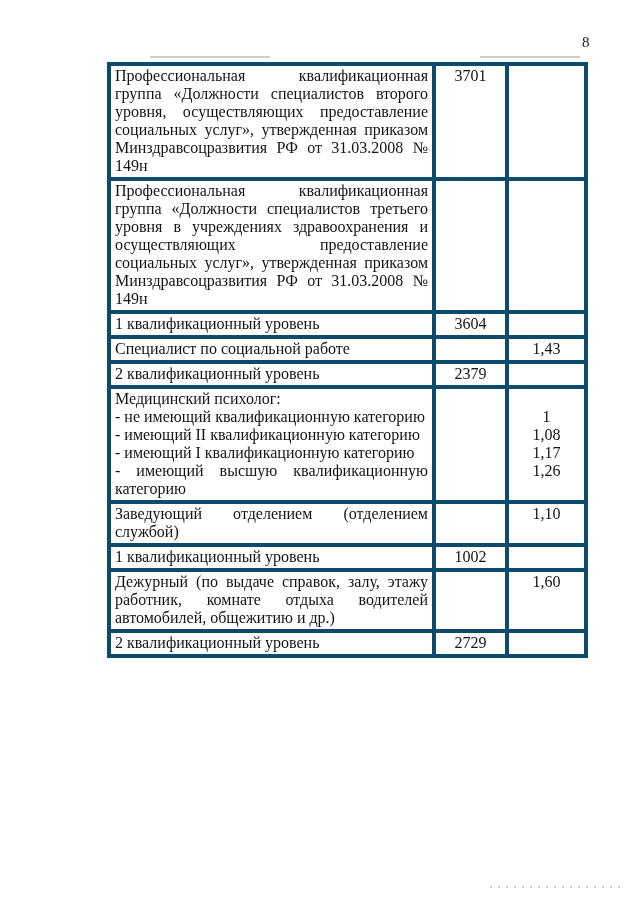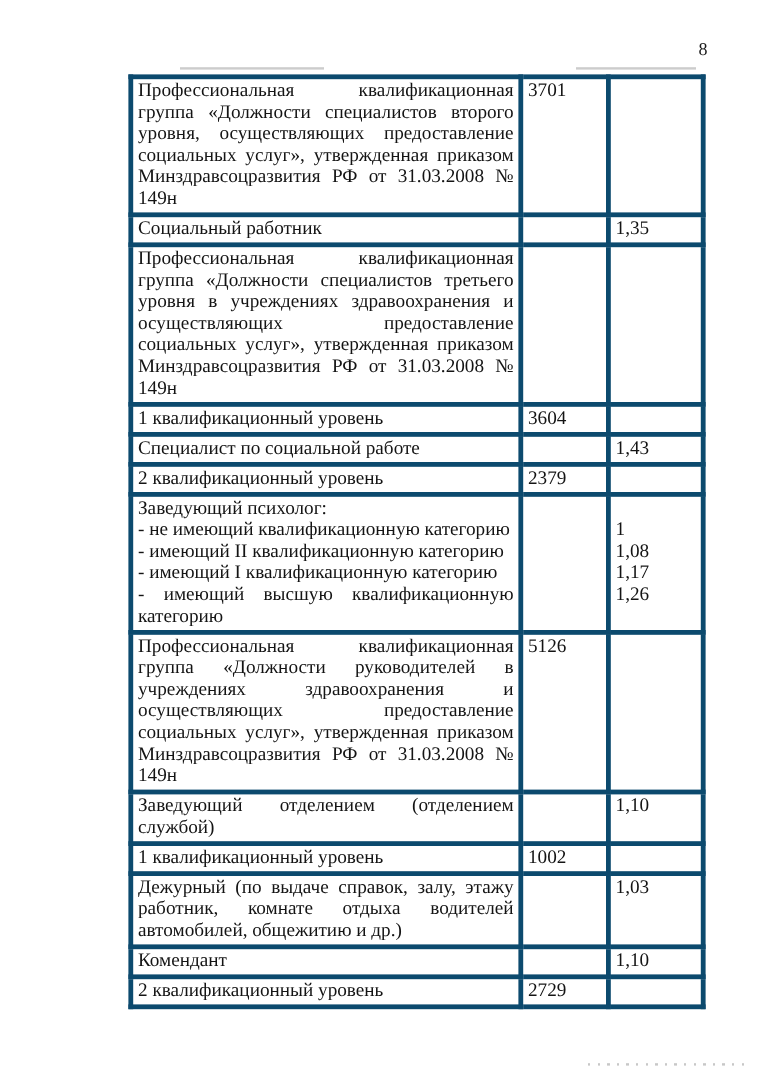--- a/index.html
+++ b/index.html
@@ -40,20 +40,21 @@
     vertical-align: top;
     font-size: 16px;
     line-height: 18px;
     color: #141414;
   }
   td.c1 {
     text-align: justify;
     white-space: pre-line;
   }
   td.c2, td.c3 {
+    text-align: center;
     white-space: pre-line;
     padding-left: 2px;
     padding-right: 2px;
   }
   
   .artifact-top-left, .artifact-top-right {
     position: absolute;
     top: 56px;
     height: 0;
     border-top: 2px solid #8f8f8f;
@@ -87,81 +88,66 @@
       <col style="width: 73px">
       <col style="width: 79px">
     </colgroup>
     <tbody>
         <tr>
           <td class="c1">Профессиональная квалификационная группа «Должности специалистов второго уровня, осуществляющих предоставление социальных услуг», утвержденная приказом Минздравсоцразвития РФ от 31.03.2008 № 149н</td>
           <td class="c2">3701</td>
           <td class="c3"></td>
         </tr>
         <tr>
-          <td class="c1">Социальный работник</td>
-          <td class="c2"></td>
-          <td class="c3">1,35</td>
-        </tr>
-        <tr>
           <td class="c1">Профессиональная квалификационная группа «Должности специалистов третьего уровня в учреждениях здравоохранения и осуществляющих предоставление социальных услуг», утвержденная приказом Минздравсоцразвития РФ от 31.03.2008 № 149н</td>
           <td class="c2"></td>
           <td class="c3"></td>
         </tr>
         <tr>
           <td class="c1">1 квалификационный уровень</td>
           <td class="c2">3604</td>
           <td class="c3"></td>
         </tr>
         <tr>
           <td class="c1">Специалист по социальной работе</td>
           <td class="c2"></td>
           <td class="c3">1,43</td>
         </tr>
         <tr>
           <td class="c1">2 квалификационный уровень</td>
           <td class="c2">2379</td>
           <td class="c3"></td>
         </tr>
         <tr>
-          <td class="c1">Заведующий психолог:
+          <td class="c1">Медицинский психолог:
 - не имеющий квалификационную категорию
 - имеющий II квалификационную категорию
 - имеющий I квалификационную категорию
 - имеющий высшую квалификационную категорию</td>
           <td class="c2"></td>
           <td class="c3">
 1
 1,08
 1,17
 1,26</td>
-        </tr>
-        <tr>
-          <td class="c1">Профессиональная квалификационная группа «Должности руководителей в учреждениях здравоохранения и осуществляющих предоставление социальных услуг», утвержденная приказом Минздравсоцразвития РФ от 31.03.2008 № 149н</td>
-          <td class="c2">5126</td>
-          <td class="c3"></td>
         </tr>
         <tr>
           <td class="c1">Заведующий отделением (отделением службой)</td>
           <td class="c2"></td>
           <td class="c3">1,10</td>
         </tr>
         <tr>
           <td class="c1">1 квалификационный уровень</td>
           <td class="c2">1002</td>
           <td class="c3"></td>
         </tr>
         <tr>
           <td class="c1">Дежурный (по выдаче справок, залу, этажу работник, комнате отдыха водителей автомобилей, общежитию и др.)</td>
           <td class="c2"></td>
-          <td class="c3">1,03</td>
-        </tr>
-        <tr>
-          <td class="c1">Комендант</td>
-          <td class="c2"></td>
-          <td class="c3">1,10</td>
+          <td class="c3">1,60</td>
         </tr>
         <tr>
           <td class="c1">2 квалификационный уровень</td>
           <td class="c2">2729</td>
           <td class="c3"></td>
         </tr>
       </tbody>
   </table>
 
   <div class="scan-noise"></div>

